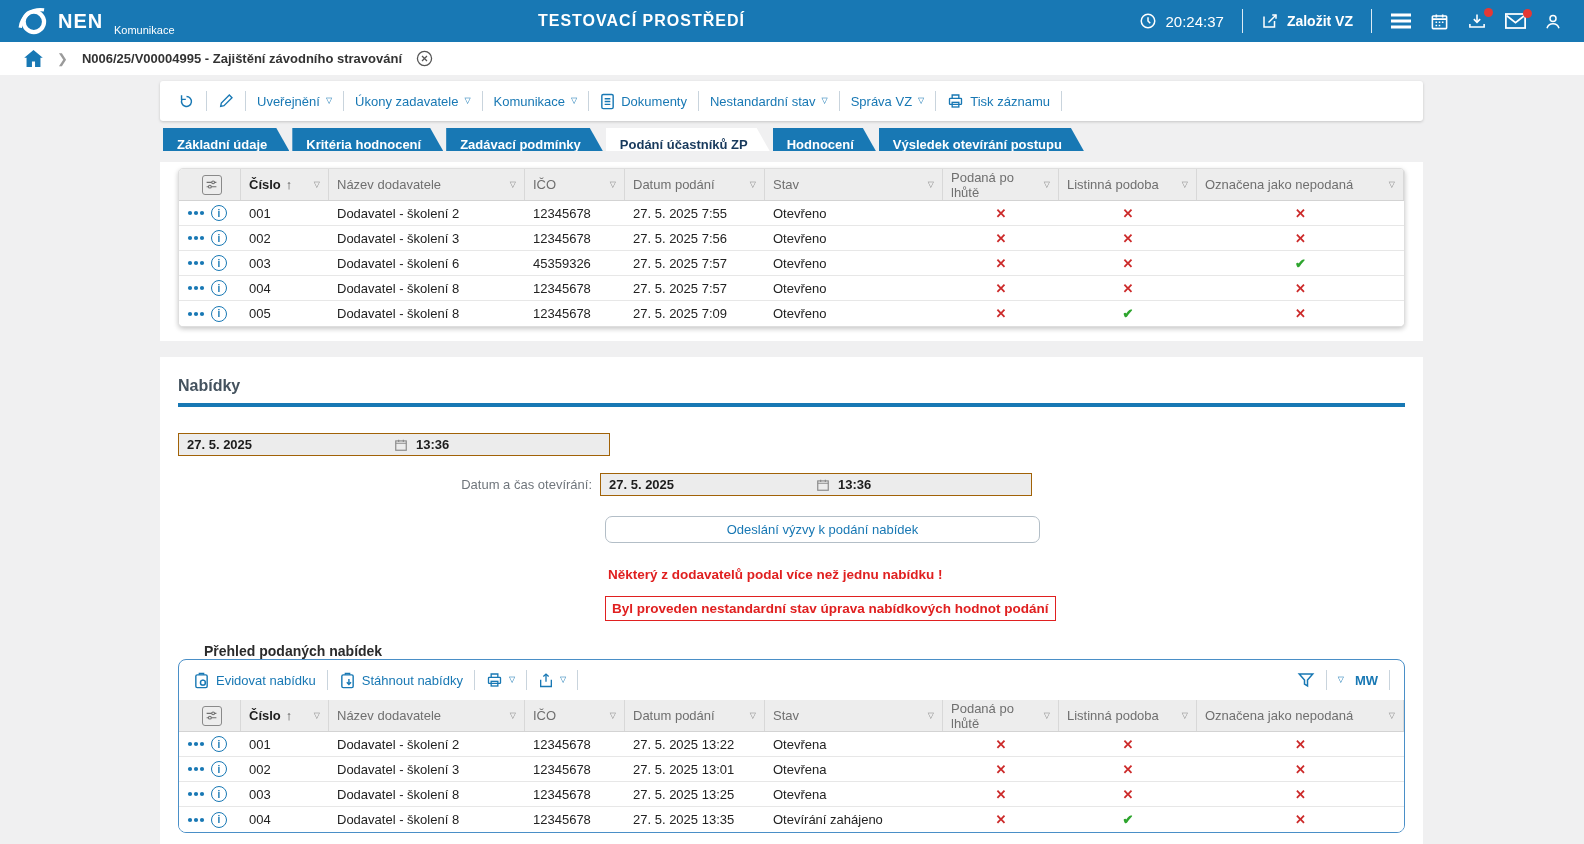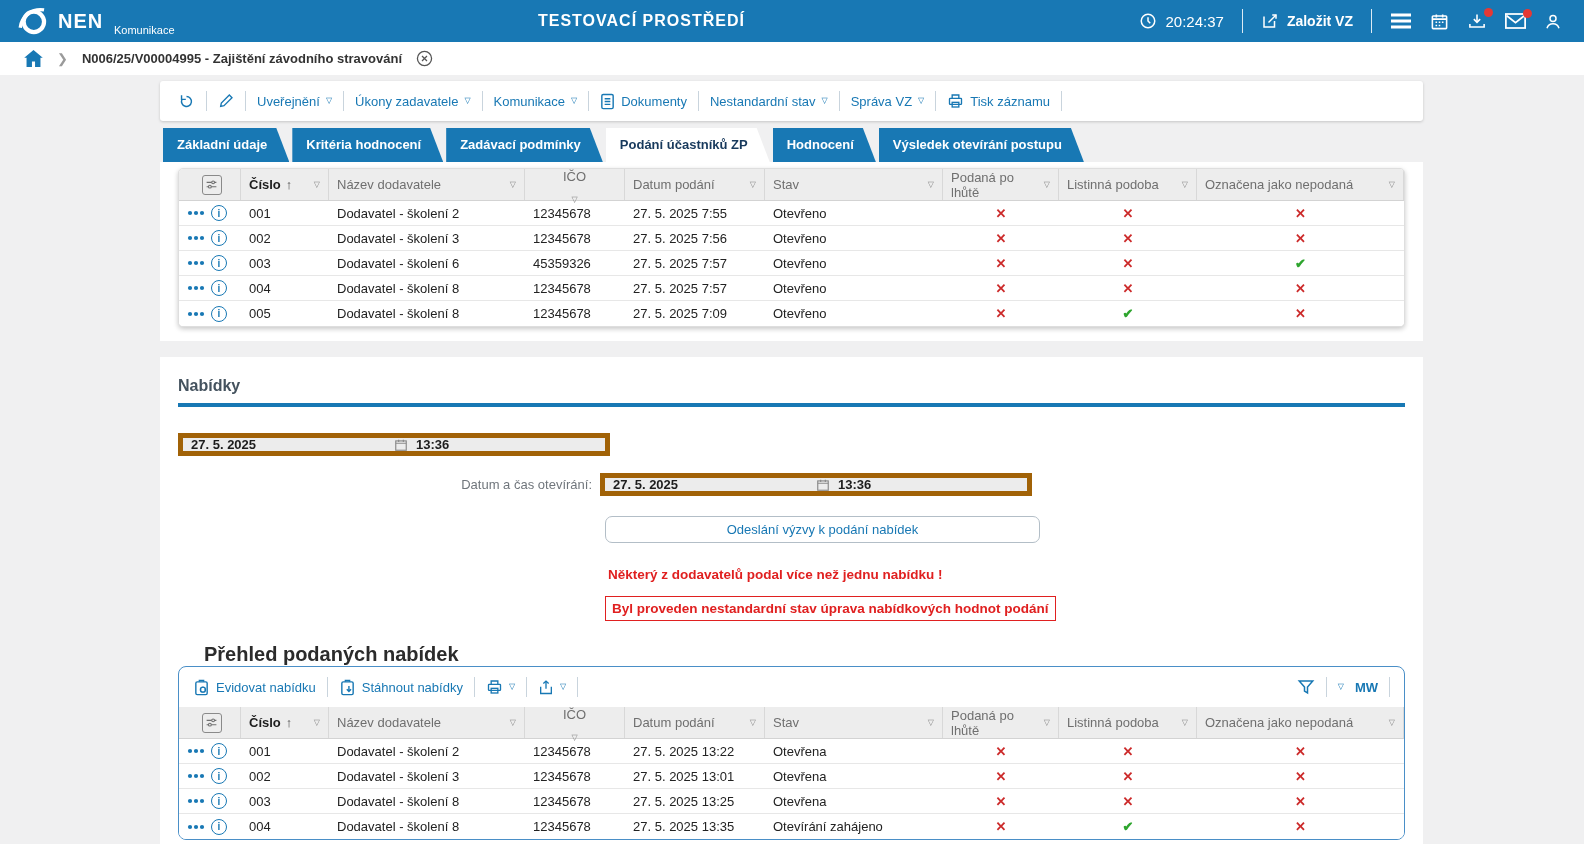--- a/index.html
+++ b/index.html
@@ -29,21 +29,21 @@
 
   
   .content { margin:6px 161px 0 160px; }
   .toolbar-card { height:40px; background:#fff; border-radius:3px; box-shadow:0 1px 3px rgba(0,0,0,.18); display:flex; align-items:center; gap:11px; padding:0 18px; margin-bottom:7px; }
   .tlink { display:flex; align-items:center; gap:6px; color:#1878b4; cursor:pointer; white-space:nowrap; }
   .tsep { width:1px; height:20px; background:#c9d4dd; }
   .caret { font-size:8px; color:#1878b4; line-height:1; }
 
   
   .tabs { display:flex; padding-left:3px; height:34px; }
-  .tab { height:34px; line-height:34px; padding:0 22px 0 14px; background:#1878b4; color:#fff; font-weight:bold; font-size:13px; clip-path:polygon(0 0, calc(100% - 13px) 0, 100% 100%, 0 100%); margin-right:3px; cursor:pointer; white-space:nowrap; }
+  .tab { height:23px; line-height:34px; padding:0 22px 0 14px; background:#1878b4; color:#fff; font-weight:bold; font-size:13px; clip-path:polygon(0 0, calc(100% - 13px) 0, 100% 100%, 0 100%); margin-right:3px; cursor:pointer; white-space:nowrap; }
   .tab.active { background:#fff; color:#17395c; }
 
   
   .panel { background:#fff; }
   .panel-a { padding:6px 18px 14px 18px; }
   .panel-gap { height:16px; }
   .panel-b { padding:14px 18px 14px 18px; min-height:481px; }
 
   
   .table-card { border:1px solid #dedede; border-radius:5px; overflow:hidden; box-shadow:0 2px 5px rgba(0,0,0,.22); background:#fff; }
@@ -52,43 +52,43 @@
   .th-label.sorted { color:#1d1d1d; font-weight:bold; }
   .th-left { display:flex; align-items:center; gap:5px; }
   .sort-arrow { color:#444; font-weight:bold; }
   .fcaret { font-size:8px; color:#8a8a8a; cursor:pointer; }
   .hicon { width:20px; height:20px; border:1px solid #8a8a8a; border-radius:3px; display:flex; align-items:center; justify-content:center; color:#6f6f6f; cursor:pointer; margin:0 auto; }
   .tr { display:flex; align-items:center; height:25px; border-bottom:1px solid #e7e7e7; background:#fff; }
   .tr:last-child { border-bottom:none; }
   .td { padding:0 8px; white-space:nowrap; overflow:hidden; }
   .td.flag { display:flex; justify-content:center; }
   .c0 { width:62px; display:flex; align-items:center; gap:6px; padding:0 4px 0 8px; }
-  .c1 { width:88px; } .c2 { width:196px; } .c3 { width:100px;flex-direction:column; } .c4 { width:140px; } .c5 { width:178px; }
+  .c1 { width:88px; } .c2 { width:196px; } .c3 { width:100px; } .c4 { width:140px; } .c5 { width:178px; }
   .c6 { width:116px; } .c7 { width:138px; } .c8 { flex:1; }
   .dots-ic { color:#1878b4; cursor:pointer; }
   .info-ic { width:16px; height:16px; border:1.4px solid #1878b4; border-radius:50%; color:#1878b4; font-size:10px; font-weight:bold; display:flex; align-items:center; justify-content:center; cursor:pointer; }
   .cross { color:#cc2a2a; font-weight:bold; font-size:13px; }
   .check { color:#2ea52e; font-weight:bold; font-size:13px; }
 
   
   .sec-title { font-size:16px; font-weight:bold; color:#44525e; margin-top:6px; }
   .blue-rule { height:4px; background:#1878b4; margin-top:8px; }
   .frow { display:flex; align-items:center; margin-top:17px; }
   .frow.first { margin-top:26px; }
   .flabel { width:422px; text-align:right; padding-right:8px; color:#70767c; }
-  .field { width:432px; height:23px; background:#ececec; border:5px solid #a16207; display:flex; align-items:center; font-weight:bold; color:#1d1d1d; }
+  .field { width:432px; height:23px; background:#ececec; border:1px solid #a16207; display:flex; align-items:center; font-weight:bold; color:#1d1d1d; }
   .field .datepart { width:50%; padding-left:8px; }
   .field .timepart { display:flex; align-items:center; gap:8px; color:#1d1d1d; }
   .field .cal-ic { color:#8a8a8a; }
   .send-btn { display:block; margin:20px 0 0 427px; width:435px; height:27px; background:#fff; border:1px solid #b3bec7; border-radius:7px; color:#1878b4; font-size:13px; font-family:inherit; cursor:pointer; }
   .warn1 { margin:24px 0 0 430px; color:#e02020; font-weight:bold; font-size:13.5px; }
   .warn2 { display:inline-block; margin:14px 0 0 427px; border:1px solid #e02020; color:#e02020; font-weight:bold; font-size:13.5px; padding:4px 6px; }
 
   
-  .prehled-title { margin-top:22px; font-size:20px; font-weight:bold; color:#2b2b2b;padding-left:26px; }
+  .prehled-title { margin-top:22px; font-size:14px; font-weight:bold; color:#2b2b2b;padding-left:26px; }
   .panel2 { border:1.5px solid #4a8fc7; border-radius:8px; overflow:hidden; background:#fff; }
   .p2-toolbar { display:flex; align-items:center; gap:11px; height:40px; padding:0 14px; }
   .p2-right { margin-left:auto; display:flex; align-items:center; gap:11px; }
   .mw { color:#1878b4; font-weight:bold; }
   .filter-ic { color:#1878b4; cursor:pointer; }
 </style>
 </head>
 <body>
 
 <header class="topbar">

